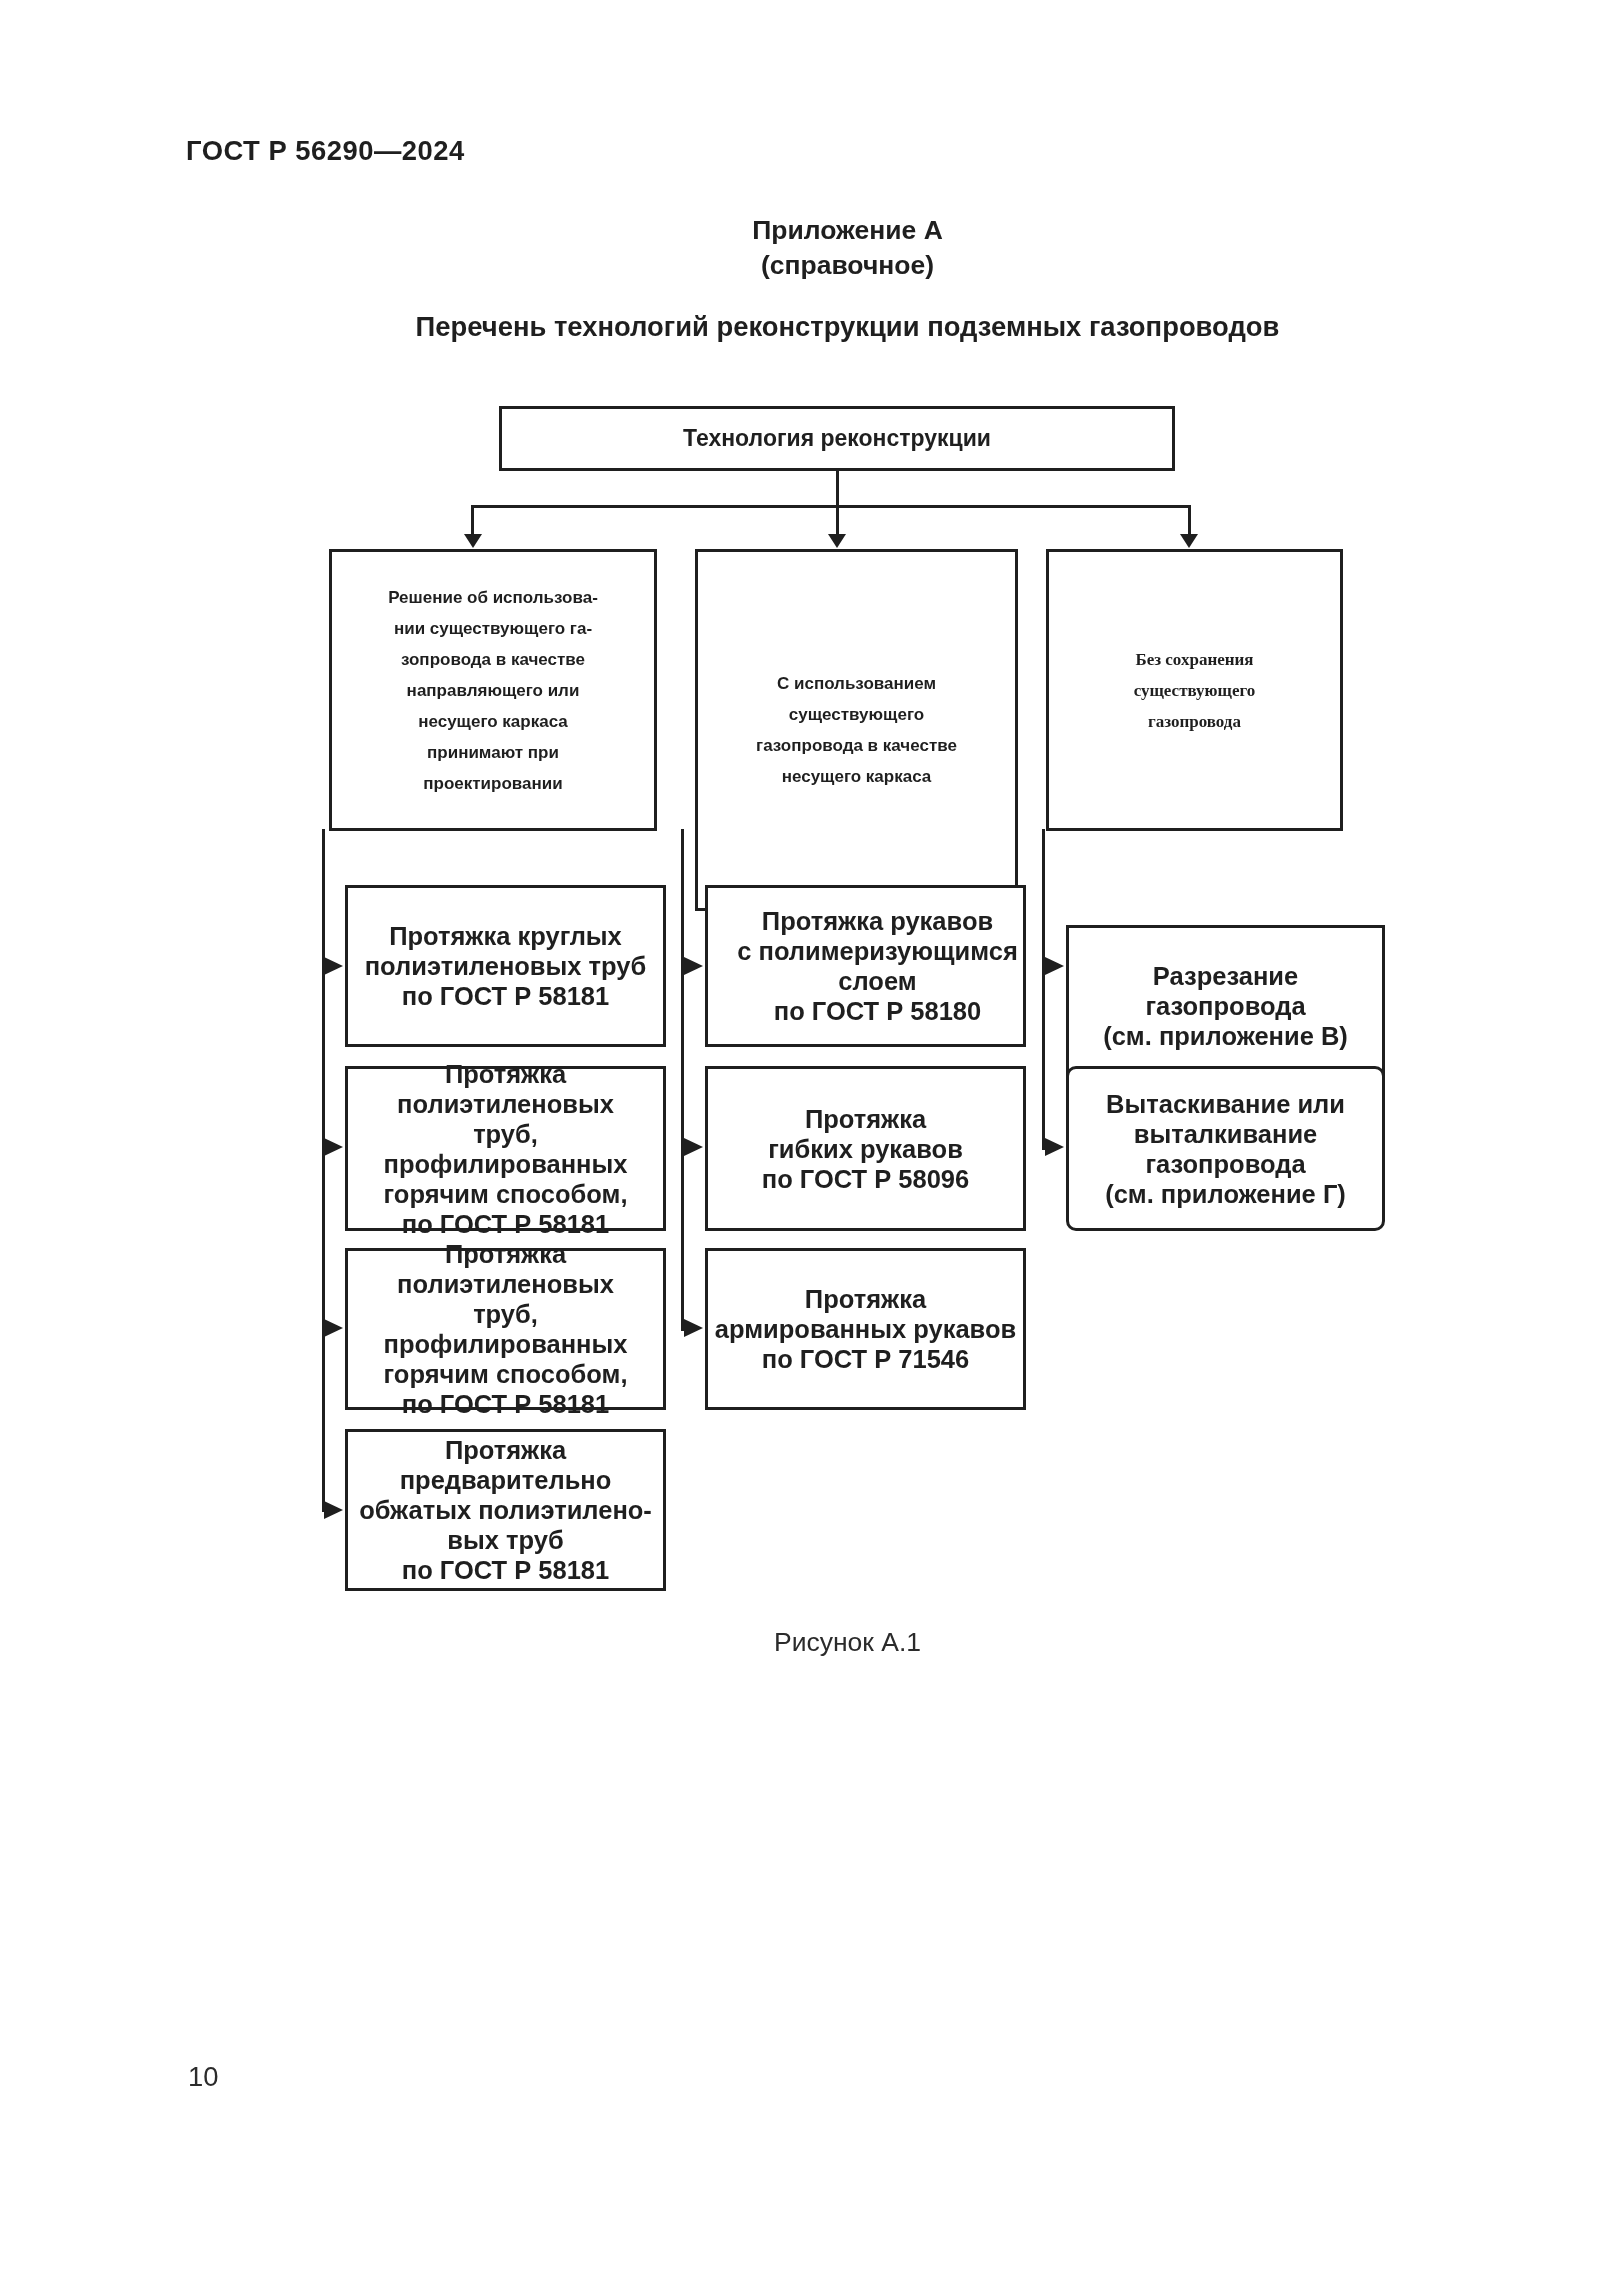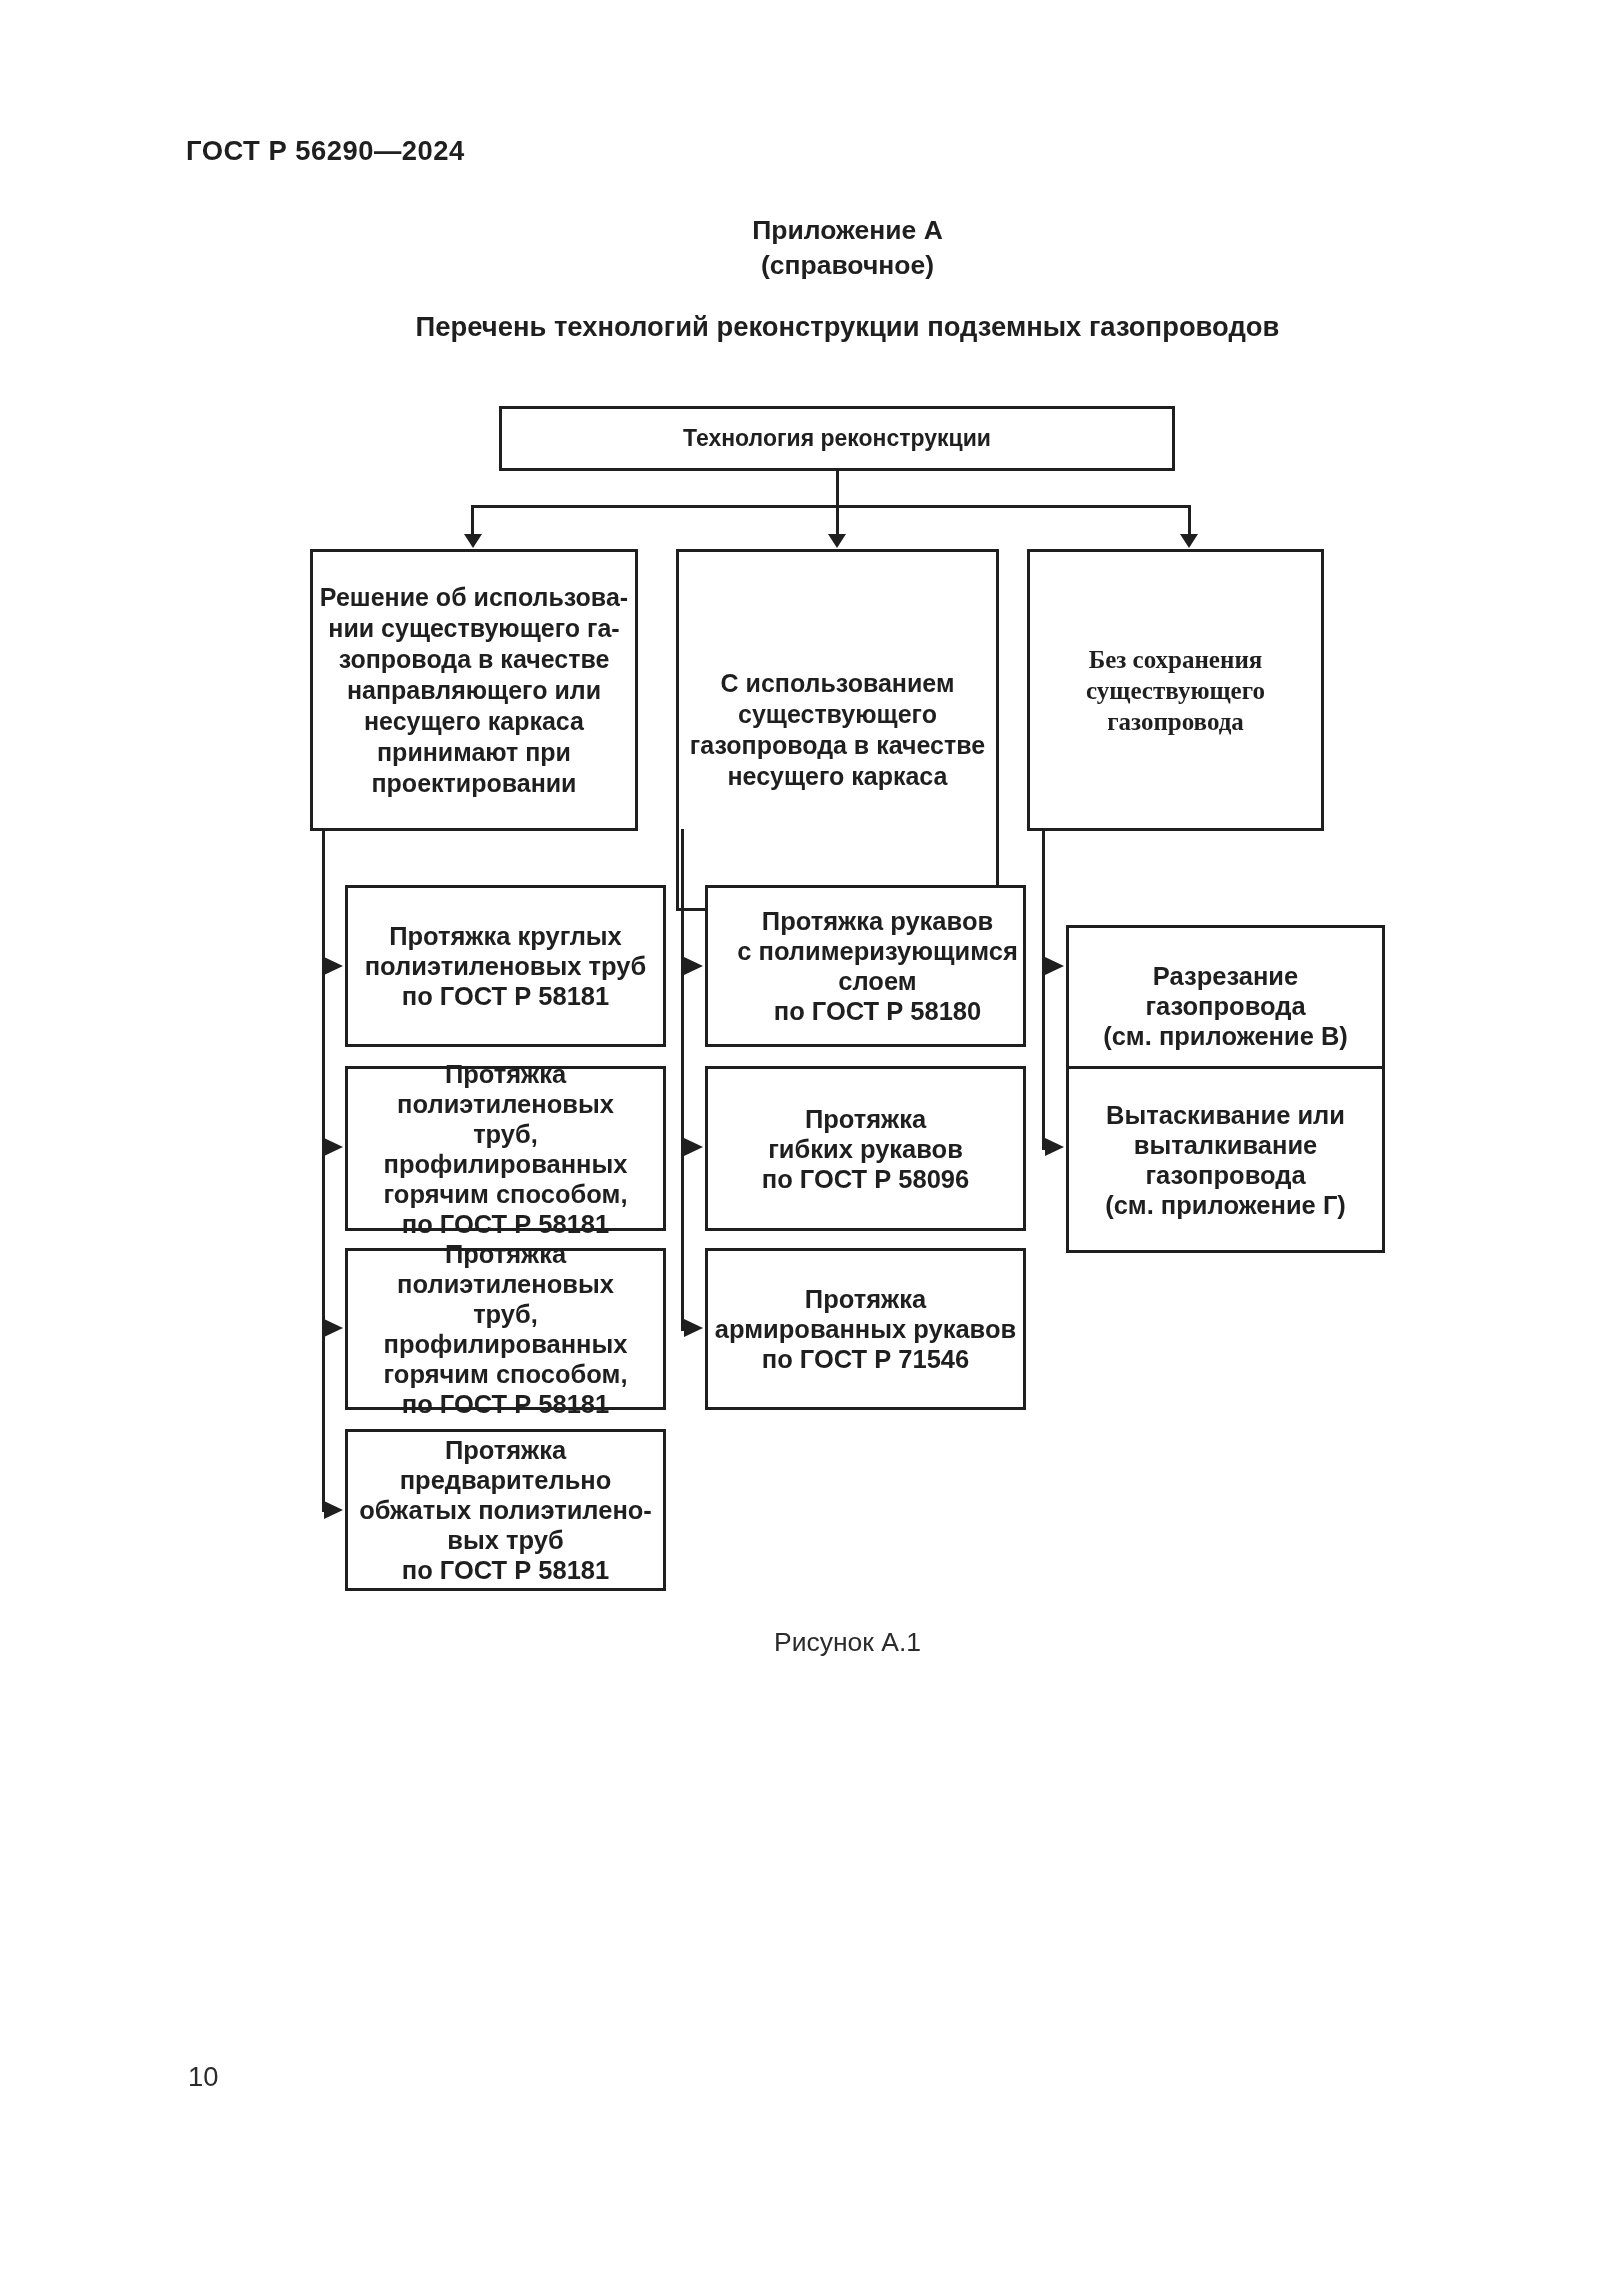--- a/index.html
+++ b/index.html
@@ -34,21 +34,21 @@
     position:absolute;
     box-sizing:border-box;
     border:3.9px solid var(--ink);
     background:var(--paper);
     display:flex;align-items:center;justify-content:center;
     text-align:center;
     font-weight:700;
     white-space:pre-line;
   }
   .box.root{font-size:23px;line-height:33px;}
-  .box.parent{font-size:25px;line-height:31px;}
+  .box.parent{font-size:17px;line-height:31px;margin-left:19px;}
   .box.leaf{font-size:25.5px;line-height:30px;}
 
   .vline,.hline{position:absolute;background:var(--ink);}
   .vline{width:2.9px;}
   .hline{height:2.9px;}
 
   .arr-down{
     position:absolute;width:0;height:0;
     border-left:9.8px solid transparent;
     border-right:9.8px solid transparent;
@@ -143,21 +143,21 @@
     <div class="box leaf" style="left:705px;top:1066px;width:321px;height:165px;">Протяжка
 гибких рукавов
 по ГОСТ Р 58096</div>
     <div class="box leaf" style="left:705px;top:1248px;width:321px;height:162px;">Протяжка
 армированных рукавов
 по ГОСТ Р 71546</div>
 
     <div class="box leaf" style="left:1066px;top:925px;width:319px;height:162px;">Разрезание
 газопровода
 (см. приложение В)</div>
-    <div class="box leaf" style="left:1066px;top:1066px;width:319px;height:187px;">Вытаскивание или
+    <div class="box leaf" style="left:1066px;top:1066px;width:319px;height:165px;border-radius:10px;">Вытаскивание или
 выталкивание
 газопровода
 (см. приложение Г)</div>
 
   </div>
 
   <div class="abs centered figure-caption">Рисунок А.1</div>
   <div class="abs page-number">10</div>
 
 </div>

